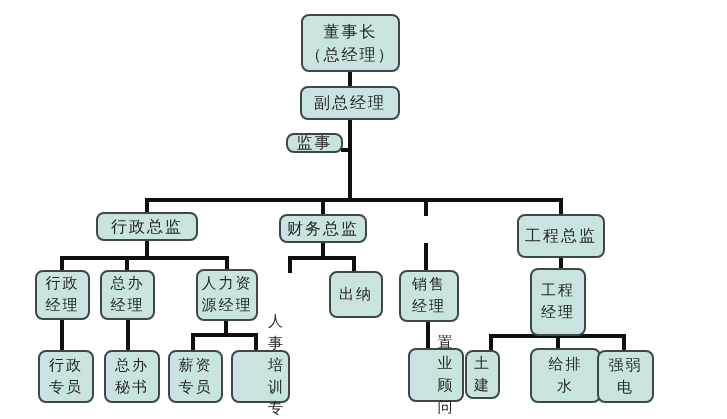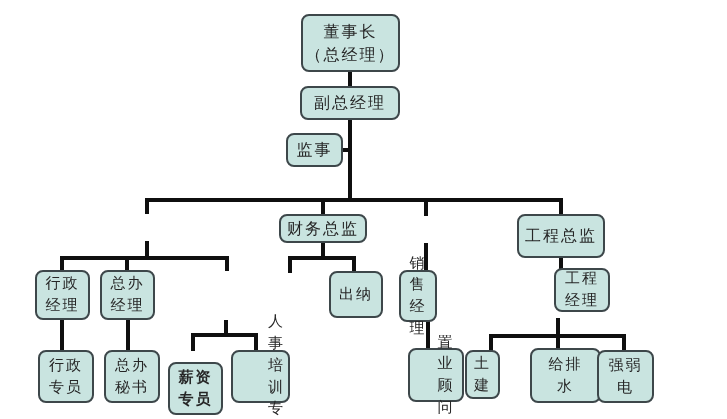--- a/index.html
+++ b/index.html
@@ -76,37 +76,40 @@
       <div class="seg" style="left: 126px; top: 319px; width: 4px; height: 32px;"></div>
       <div class="seg" style="left: 224px; top: 320px; width: 4px; height: 15px;"></div>
       <div class="seg" style="left: 191px; top: 333px; width: 67px; height: 4px;"></div>
       <div class="seg" style="left: 191px; top: 335px; width: 4px; height: 16px;"></div>
       <div class="seg" style="left: 254px; top: 335px; width: 4px; height: 16px;"></div>
     </div>
 
   <div class="node lg" style="left: 301px; top: 14px; width: 99px; height: 58px;">董事长
 （总经理）</div>
   <div class="node lg" style="left: 300px; top: 86px; width: 100px; height: 34px;">副总经理</div>
-  <div class="node lg" style="left: 286px; top: 133px; width: 57px; height: 34px;">监事</div>
+  <div class="node lg" style="left: 286px; top: 133px; width: 57px; height: 20px;">监事</div>
+  <div class="node lg" style="left: 96px; top: 212px; width: 102px; height: 29px;">行政总监</div>
   <div class="node lg" style="left: 279px; top: 214px; width: 88px; height: 29px;">财务总监</div>
   <div class="node lg" style="left: 517px; top: 214px; width: 88px; height: 44px; text-align: center;">工程总监</div>
   <div class="node" style="left: 35px; top: 270px; width: 55px; height: 50px;">行政
 经理</div>
   <div class="node" style="left: 100px; top: 270px; width: 55px; height: 50px;">总办
 经理</div>
+  <div class="node" style="left: 196px; top: 269px; width: 62px; height: 52px;">人力资
+源经理</div>
   <div class="node" style="left: 329px; top: 271px; width: 54px; height: 47px;">出纳</div>
-  <div class="node" style="left: 399px; top: 270px; width: 38px; height: 52px;">销售
+  <div class="node" style="left: 399px; top: 270px; width: 60px; height: 52px;">销售
 经理</div>
-  <div class="node" style="left: 554px; top: 268px; width: 56px; height: 44px;">工程
+  <div class="node" style="left: 530px; top: 268px; width: 56px; height: 68px;">工程
 经理</div>
   <div class="node" style="left: 38px; top: 350px; width: 56px; height: 53px;">行政
 专员</div>
   <div class="node" style="left: 104px; top: 350px; width: 56px; height: 53px;">总办
 秘书</div>
-  <div class="node" style="left: 168px; top: 362px; width: 55px; height: 53px; font-weight: bold;">薪资
+  <div class="node" style="left: 168px; top: 350px; width: 55px; height: 53px;">薪资
 专员</div>
   <div class="node" style="left: 231px; top: 350px; width: 59px; height: 53px; padding-left: 34px;">人事培
 训专员</div>
   <div class="node" style="left: 408px; top: 348px; width: 56px; height: 54px; padding-left: 22px;">置业
 顾问</div>
   <div class="node" style="left: 465px; top: 350px; width: 35px; height: 49px;">土建</div>
   <div class="node" style="left: 530px; top: 348px; width: 71px; height: 55px; text-align: center;">给排
 水</div>
   <div class="node" style="left: 597px; top: 350px; width: 57px; height: 53px;">强弱
 电</div>

